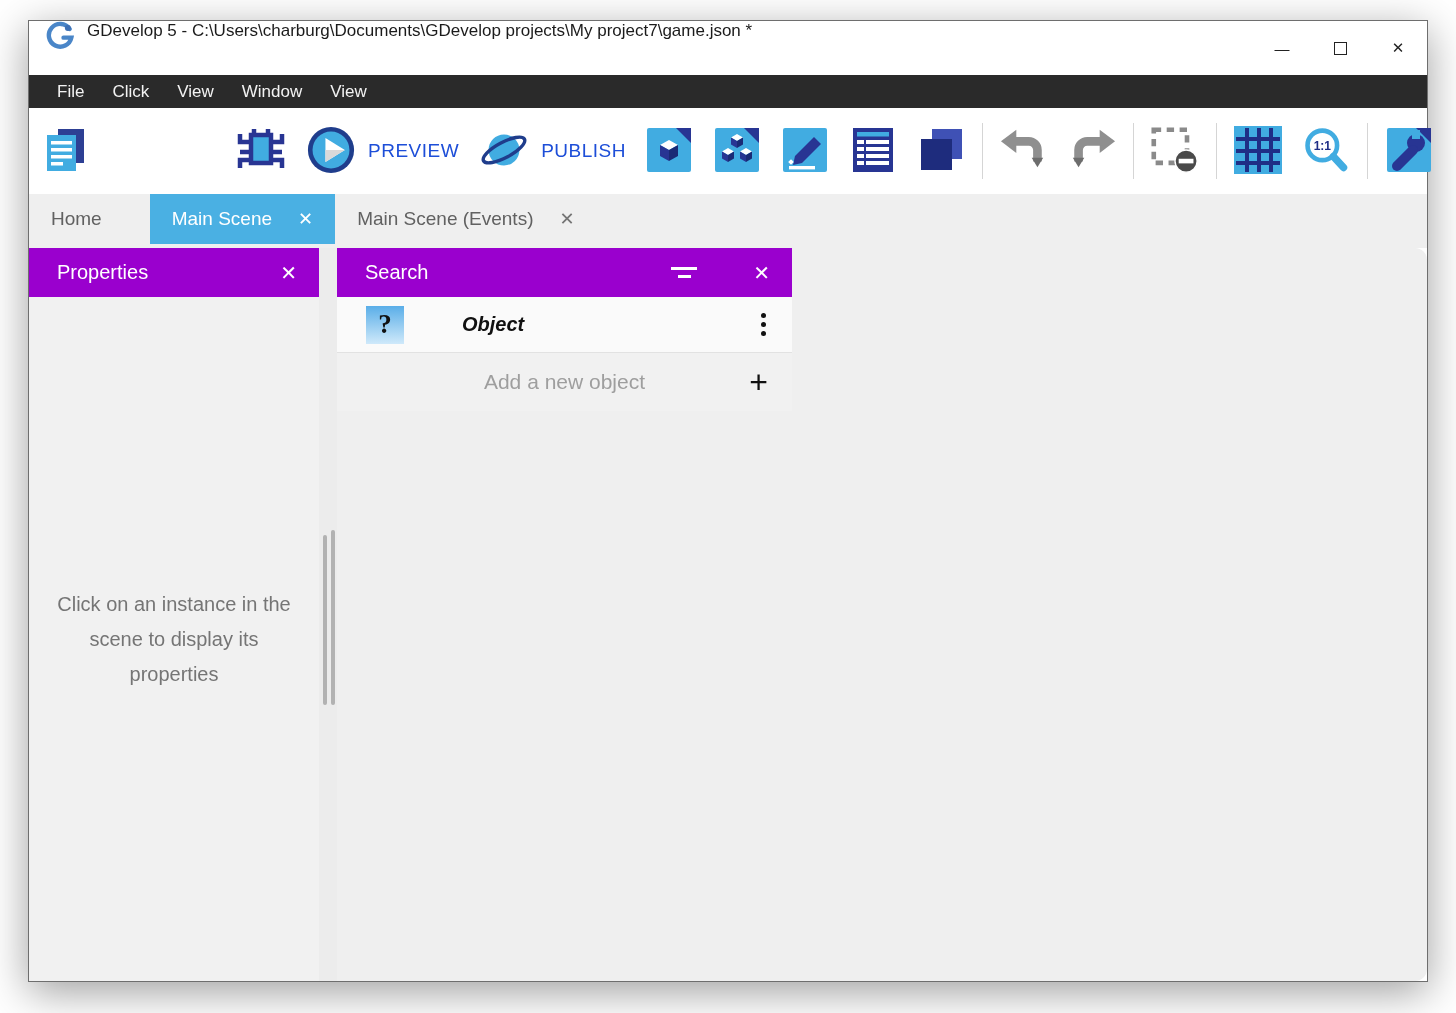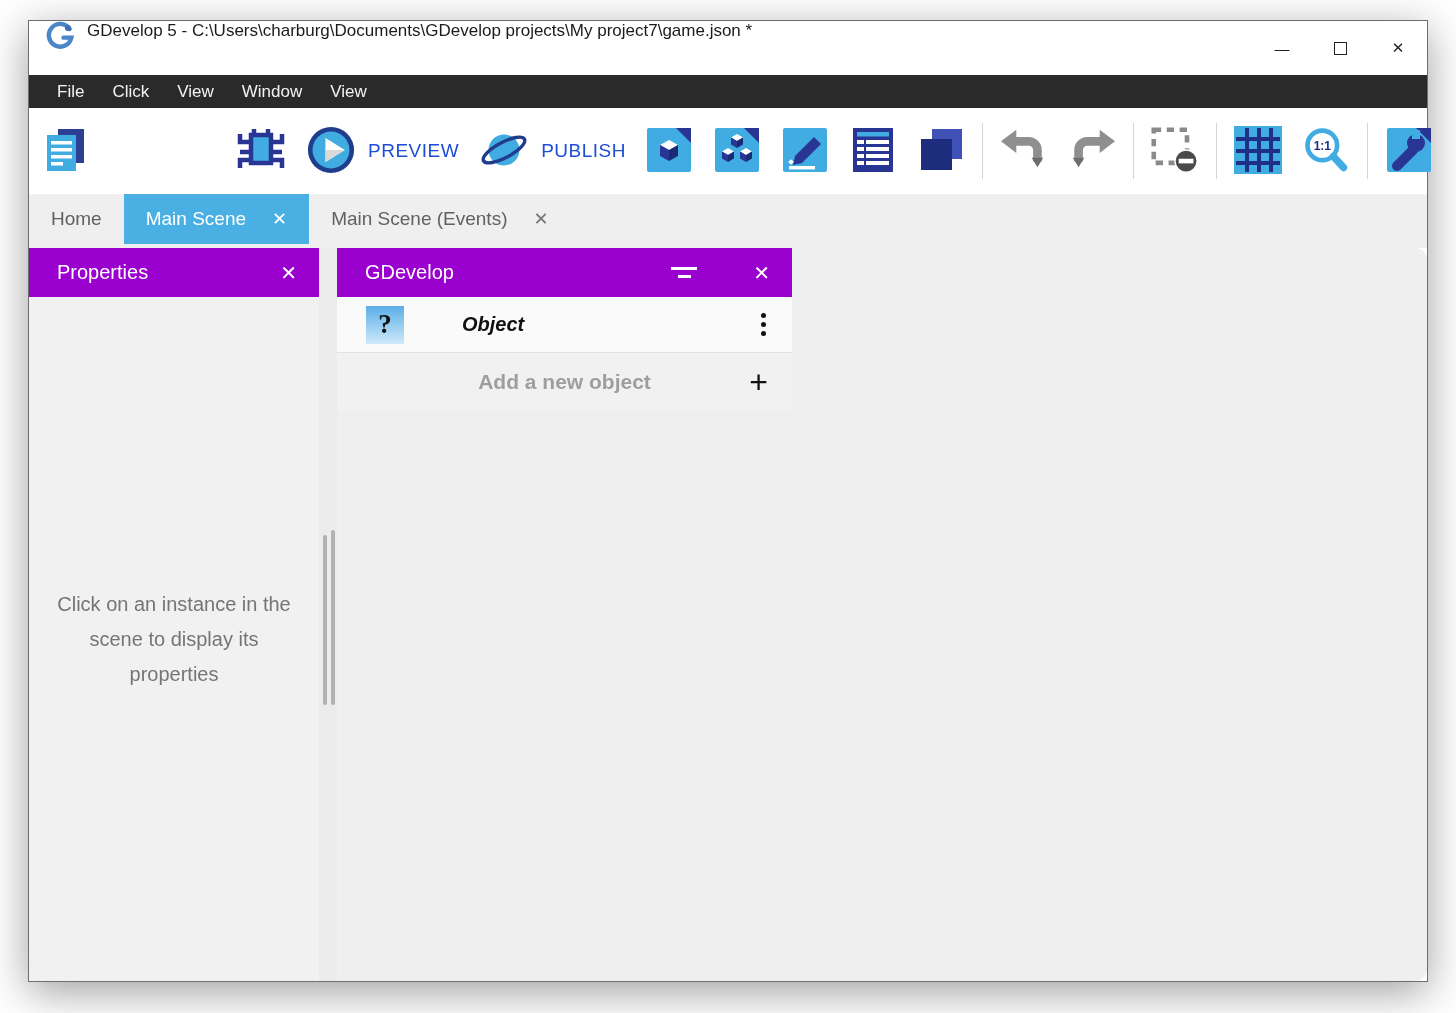--- a/index.html
+++ b/index.html
@@ -36,21 +36,21 @@
   .ml-b { margin-left:145px; }  
   .ml-c { margin-left:20px; }
   .ml-d { margin-left:18px; }
   .ml-e { margin-left:16px; }
 
   
   .tabbar { height:54px; background:#efefef; display:flex; align-items:flex-start; flex:none; }
   .tab { height:50px; display:flex; align-items:center; padding:0 22px;
          font-size:19px; color:#616161; }
   .tab .tab-close { margin-left:26px; font-size:18px; color:#757575; }
-  .tab.active { background:#4ab0e3; color:#fff; }
+  .tab.active { background:#4ab0e3; color:#fff;margin-left:26px; }
   .tab.active .tab-close { color:#fff; }
 
   
   .main { flex:1; display:flex; background:#efefef; min-height:0;border-radius:12px; }
 
   .panel-header { height:49px; background:#9a00ce; color:#fff; display:flex;
                   align-items:center; flex:none; }
   .panel-title { font-size:20px; margin-left:28px; }
   .panel-close { margin-left:auto; margin-right:22px; font-size:20px; color:#fff; }
 
@@ -97,21 +97,21 @@
   .object-thumb { width:38px; height:38px; margin-left:29px; flex:none;
     background:linear-gradient(#5aaee8, #cfe9fa); display:flex; align-items:center;
     justify-content:center; font-family:"Liberation Serif", serif;
     font-weight:bold; font-size:27px; color:#111; }
   .object-label { margin-left:58px; font-size:20px; font-weight:bold; font-style:italic; color:#111; }
   .dots-btn { margin-left:auto; margin-right:26px; display:flex; flex-direction:column; gap:4px; }
   .dots-btn i { width:5px; height:5px; border-radius:50%; background:#111; display:block; }
 
   .add-row { height:58px; background:#f1f1f1; display:flex; align-items:center;
              justify-content:center; position:relative; flex:none; }
-  .add-label { color:#9e9e9e; font-size:21px;font-weight:bold; }
+  .add-label { color:#9e9e9e; font-size:21px; }
   .plus-btn { position:absolute; right:24px; top:50%; transform:translateY(-50%);
               font-size:32px; font-weight:300; color:#111; line-height:1; }
 
   .right-fill { flex:1; background:#efefef; }
 
   .search-row { height:52px; background:#fff; border-top:1px solid #dcdcdc;
                 display:flex; align-items:center; flex:none; }
   .search-input { border:none; outline:none; flex:1; font-size:21px; color:#333;
                   padding-left:14px; font-family:"Liberation Sans", sans-serif; background:transparent; }
   .search-input::placeholder { color:#9aa0a6; }
@@ -348,21 +348,21 @@
       <div class="scroll-thumb"></div>
     </div>
 
 
     <div class="gutter right">
       <div class="scroll-thumb"></div>
     </div>
 
     <div class="right-panel">
       <div class="panel-header">
-        <span class="panel-title">GDevelop</span>
+        <span class="panel-title">Search</span>
         <span class="filter-icon">
             <i></i>
             <i></i>
           </span>
         <span class="panel-close" style="margin-left:30px;">✕</span>
       </div>
 
       <div class="object-row">
         <div class="object-thumb">?</div>
         <span class="object-label">Object</span>

